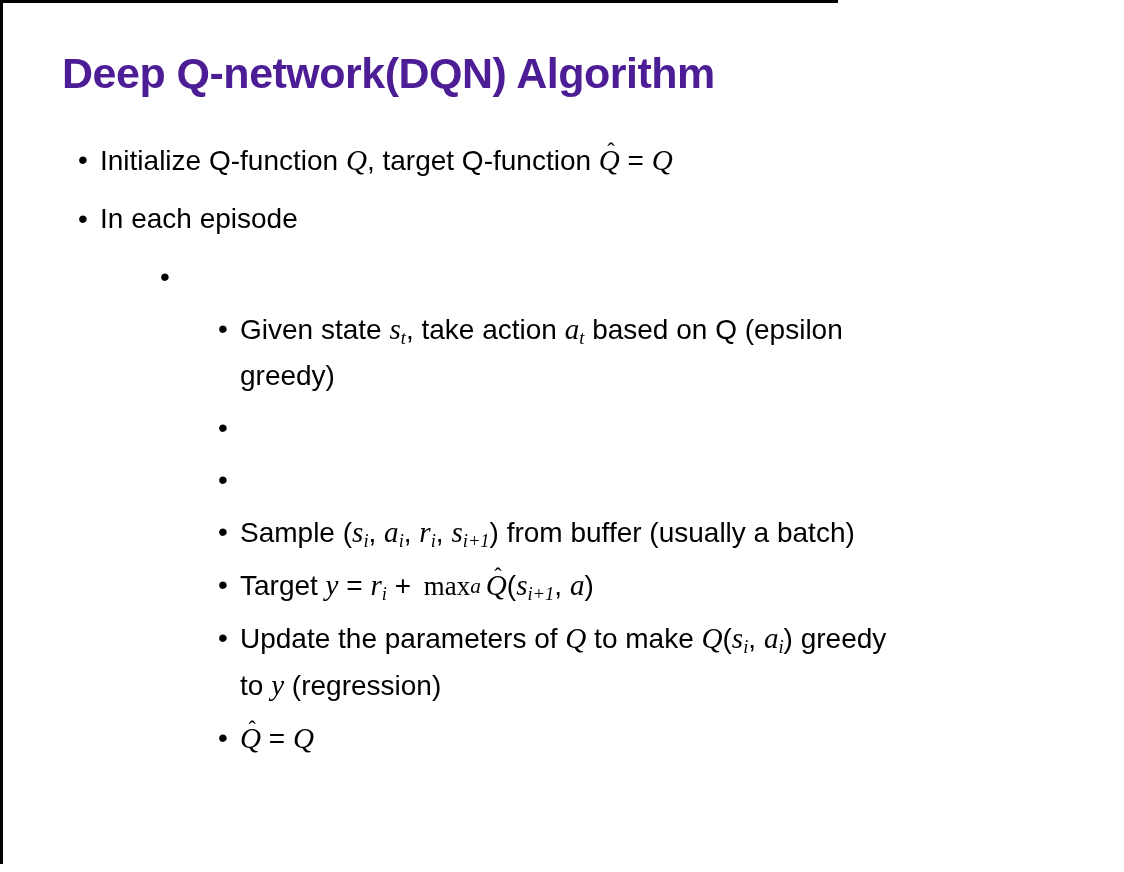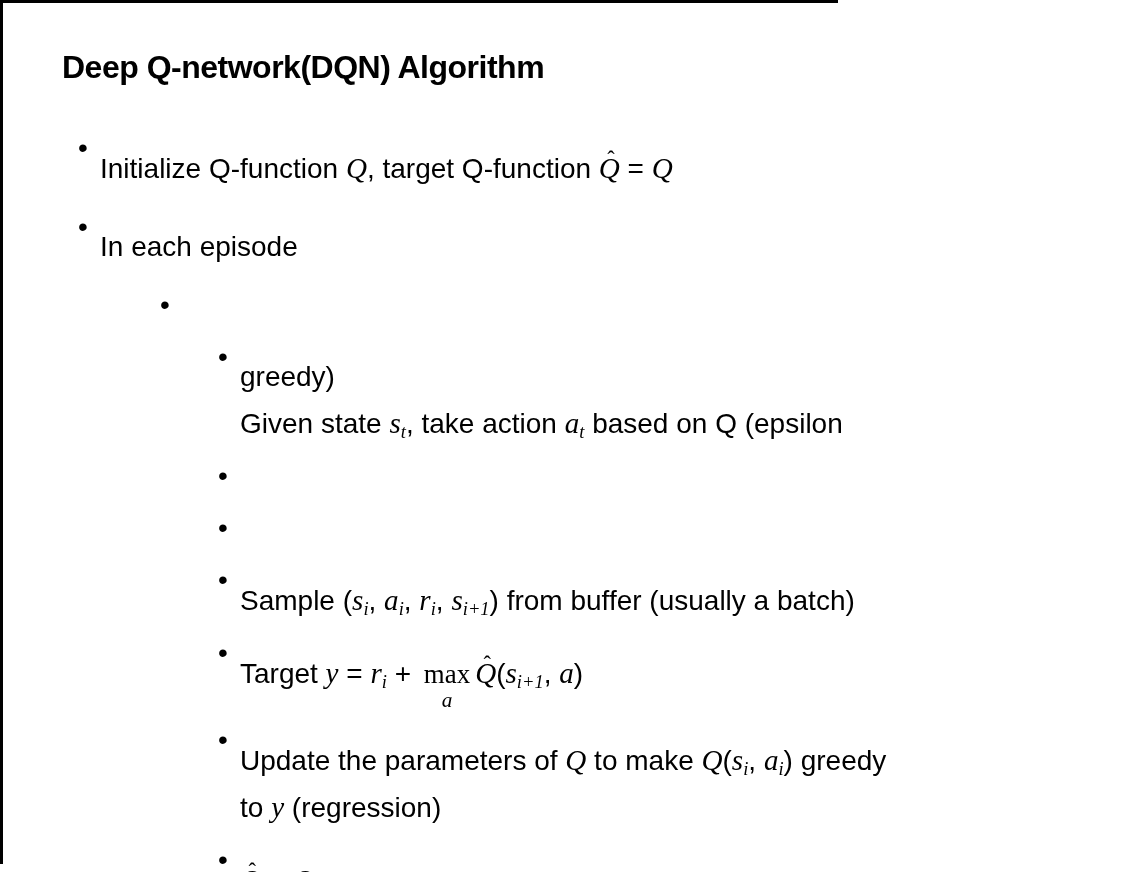--- a/index.html
+++ b/index.html
@@ -21,36 +21,36 @@
     position: absolute; left: 0; top: 0;
     width: 838px; height: 3px;
     background: #000;
   }
   .slide {
     position: absolute;
     left: 0; top: 0; right: 0; bottom: 0;
   }
   .title {
     margin: 50px 40px 0 62px;
-    font-size: 32px;
+    font-size: 43px;
     font-weight: 700;
     letter-spacing: -0.5px;
     line-height: 1.1;
-    color: #000000;
+    color: #4c1d95;
   }
   .bullets {
     margin: 40px 40px 0 62px;
     font-size: 28px;
   }
   .bullet { display: flex; }
   .bullet.l1 { padding-left: 16px;  margin-bottom: 12px; }
   .bullet.l2 { padding-left: 98px;  margin-bottom: 6px; }
   .bullet.l3 { padding-left: 156px; margin-bottom: 6px; }
   .dot { flex: 0 0 22px; width: 22px; line-height: 46px; }
-  .content { flex: 1 1 auto; min-width: 0; margin-top: 20px; }
+  .content { flex: 1 1 auto; min-width: 0; }
   .line { line-height: 46px; }
   .txt { }
   .math {
     font-family: "Liberation Serif", "DejaVu Serif", serif;
     font-style: italic;
     font-size: 1.04em;
   }
   sub.msub {
     font-family: "Liberation Serif", "DejaVu Serif", serif;
     font-style: italic;
@@ -64,21 +64,20 @@
     top: 4px;
     left: 58%;
     transform: translateX(-50%);
     font-family: "Liberation Serif", "DejaVu Serif", serif;
     font-style: normal;
     font-size: 0.8em;
     line-height: 1;
   }
   .limop {
     display: inline-flex;
-    flex-direction: column;
     align-items: center;
     margin: 0 5px;
     vertical-align: baseline;
   }
   .limop .opname {
     font-family: "Liberation Serif", "DejaVu Serif", serif;
     font-style: normal;
     font-size: 0.96em;
     line-height: 30px;
   }
@@ -110,22 +109,22 @@
         <div class="content">
           <div class="line"><span class="txt">In each episode</span></div>
         </div>
       </div>
       <div class="bullet l2">
         <span class="dot">•</span>
       </div>
       <div class="bullet l3">
         <span class="dot">•</span>
         <div class="content">
+          <div class="line"><span class="txt">Given state </span><span class="math">s</span><sub class="msub">t</sub><span class="txt">, take action </span><span class="math">a</span><sub class="msub">t</sub><span class="txt"> based on Q (epsilon</span></div>
           <div class="line"><span class="txt">greedy)</span></div>
-          <div class="line"><span class="txt">Given state </span><span class="math">s</span><sub class="msub">t</sub><span class="txt">, take action </span><span class="math">a</span><sub class="msub">t</sub><span class="txt"> based on Q (epsilon</span></div>
         </div>
       </div>
       <div class="bullet l3">
         <span class="dot">•</span>
       </div>
       <div class="bullet l3">
         <span class="dot">•</span>
       </div>
       <div class="bullet l3">
         <span class="dot">•</span>

